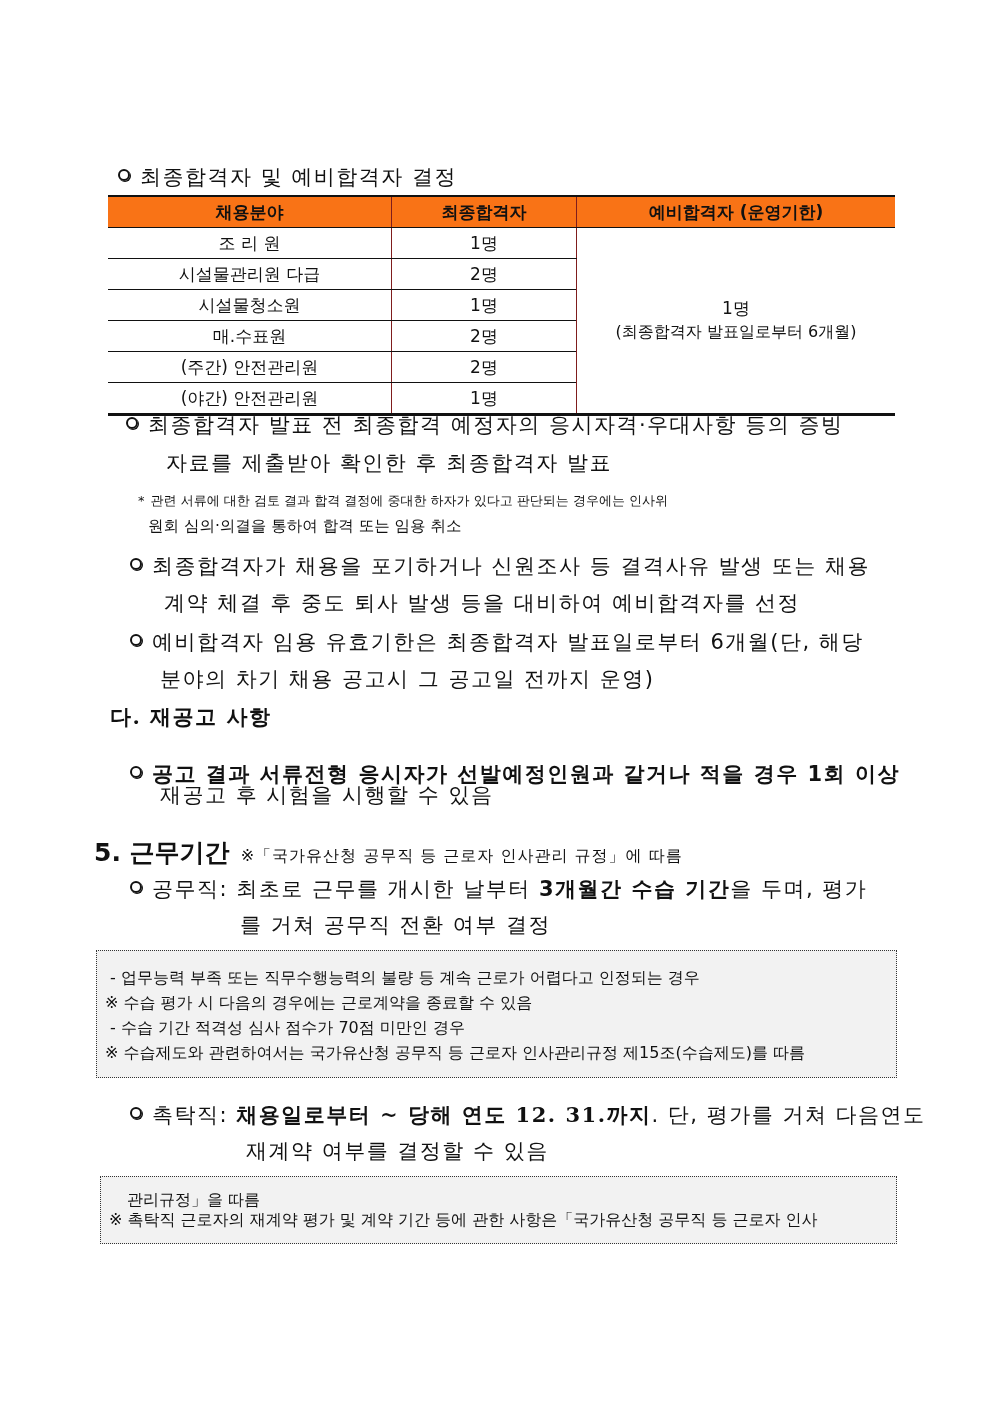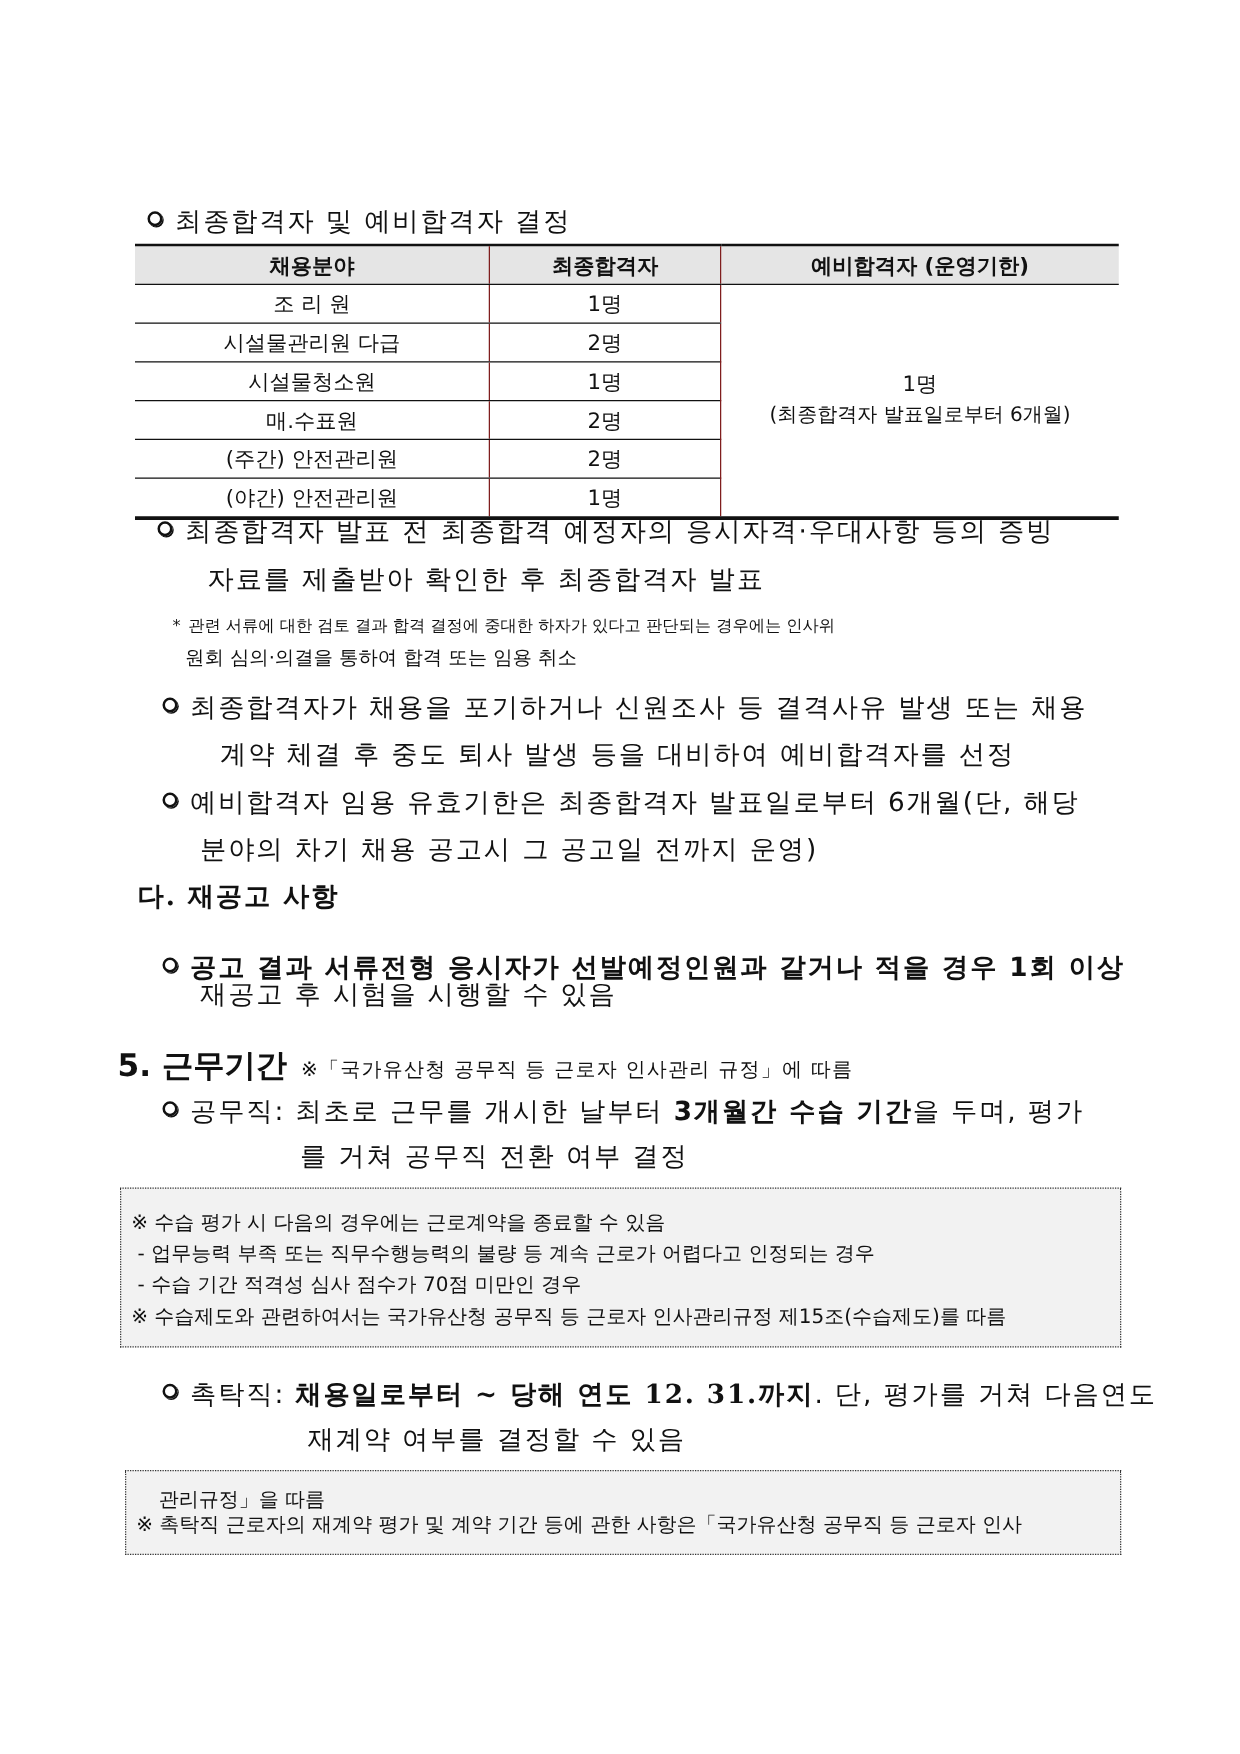--- a/index.html
+++ b/index.html
@@ -18,21 +18,21 @@
     }
     .line { font-size: 21px; letter-spacing: 1.5px; white-space: nowrap; }
     .bold { font-weight: bold; }
 
     
     table.rec {
       position: absolute; left: 108px; top: 195px; width: 787px;
       border-collapse: collapse; font-size: 17px;
     }
     table.rec th {
-      background: #e5e5e5; font-weight: bold; height: 28px;
+      background: #f97316; font-weight: bold; height: 28px;
       border-top: 2px solid #111; border-bottom: 1px solid #111;
       font-size: 17px;
     }
     table.rec td {
       height: 28px; text-align: center; border-bottom: 1px solid #111;
     }
     table.rec th + th, table.rec td + td { border-left: 1px solid #7f1d1d; }
     table.rec tr:last-child td { border-bottom: 3px solid #111; }
     td.merged { border-bottom: 3px solid #111 !important; line-height: 1.4; }
 
@@ -94,21 +94,21 @@
 <div class="abs line" style="left:166px; top:449px;">자료를 제출받아 확인한 후 최종합격자 발표</div>
 
 <div class="abs" style="left:138px; top:492px; font-size:13px; white-space:nowrap;">
   <span style="margin-right:6px">*</span><span>관련 서류에 대한 검토 결과 합격 결정에 중대한 하자가 있다고 판단되는 경우에는 인사위</span>
 </div>
 <div class="abs" style="left:148px; top:516px; font-size:15.5px; white-space:nowrap;">원회 심의·의결을 통하여 합격 또는 임용 취소</div>
 
 <div class="abs line" style="left:130px; top:552px;">
   <span class="bullet"></span><span>최종합격자가 채용을 포기하거나 신원조사 등 결격사유 발생 또는 채용</span>
 </div>
-<div class="abs line" style="left:176px; top:589px;text-align:right;">계약 체결 후 중도 퇴사 발생 등을 대비하여 예비합격자를 선정</div>
+<div class="abs line" style="left:164px; top:589px;text-align:right;">계약 체결 후 중도 퇴사 발생 등을 대비하여 예비합격자를 선정</div>
 
 <div class="abs line" style="left:130px; top:628px;">
   <span class="bullet"></span><span>예비합격자 임용 유효기한은 최종합격자 발표일로부터 6개월(단, 해당</span>
 </div>
 <div class="abs line" style="left:160px; top:665px;">분야의 차기 채용 공고시 그 공고일 전까지 운영)</div>
 
 <div class="abs line bold serif" style="left:110px; top:703px;">다. 재공고 사항</div>
 
 <div class="abs line" style="left:130px; top:760px;font-weight:bold;">
   <span class="bullet"></span><span>공고 결과 서류전형 응시자가 선발예정인원과 같거나 적을 경우 1회 이상</span>
@@ -121,22 +121,22 @@
 </div>
 
 <div class="abs line" style="left:130px; top:875px;">
   <span class="bullet"></span><span>공무직:</span>
   <span>최초로 근무를 개시한 날부터</span>
   <span class="bold">3개월간 수습 기간</span><span>을 두며, 평가</span>
 </div>
 <div class="abs line" style="left:240px; top:911px;">를 거쳐 공무직 전환 여부 결정</div>
 
 <div class="note" style="left:96px; top:950px; width:801px; height:128px; padding:14px 0 0 8px;">
+  <div style="white-space:pre"> - 업무능력 부족 또는 직무수행능력의 불량 등 계속 근로가 어렵다고 인정되는 경우</div>
   <div>※ 수습 평가 시 다음의 경우에는 근로계약을 종료할 수 있음</div>
-  <div style="white-space:pre"> - 업무능력 부족 또는 직무수행능력의 불량 등 계속 근로가 어렵다고 인정되는 경우</div>
   <div style="white-space:pre"> - 수습 기간 적격성 심사 점수가 70점 미만인 경우</div>
   <div>※ 수습제도와 관련하여서는 국가유산청 공무직 등 근로자 인사관리규정 제15조(수습제도)를 따름</div>
 </div>
 
 <div class="abs line" style="left:130px; top:1101px;">
   <span class="bullet"></span><span>촉탁직:</span>
   <span class="bold serif">채용일로부터 ~ 당해 연도 12. 31.까지</span><span>. 단, 평가를 거쳐 다음연도</span>
 </div>
 <div class="abs line" style="left:246px; top:1137px;">재계약 여부를 결정할 수 있음</div>
 

